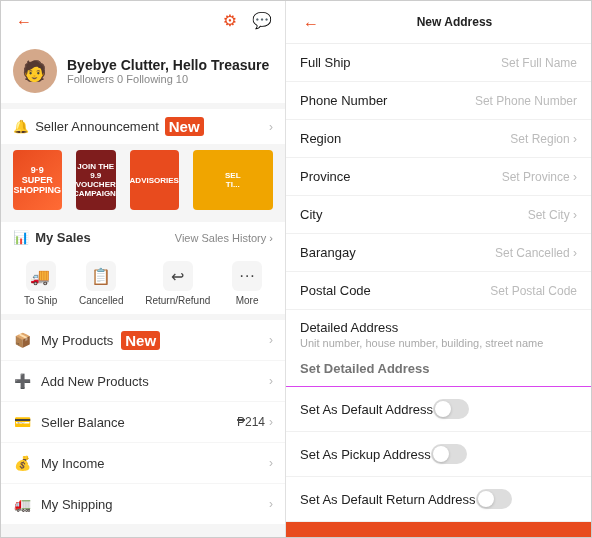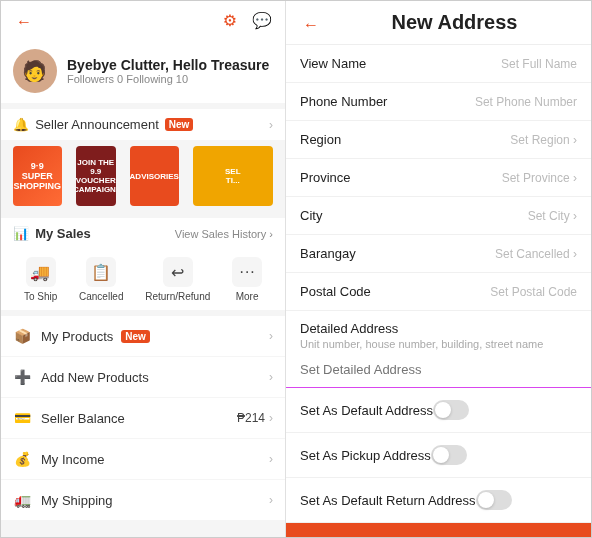--- a/index.html
+++ b/index.html
@@ -89,21 +89,21 @@
     .announcement-left {
       display: flex;
       align-items: center;
       gap: 6px;
       font-size: 13px;
       color: #333;
     }
     .badge-new {
       background: #e84b1e;
       color: #fff;
-      font-size: 10px;
+      font-size: 15px;
       padding: 1px 4px;
       border-radius: 3px;
       font-weight: bold;
     }
     .chevron {
       color: #bbb;
       font-size: 12px;
     }
     .banner-row {
       display: flex;
@@ -248,21 +248,21 @@
       display: flex;
       align-items: center;
       padding: 10px 14px;
       border-bottom: 1px solid #eee;
       gap: 10px;
       background: #fff;
     }
     .right-title {
       flex: 1;
       text-align: center;
-      font-size: 20px;
+      font-size: 12px;
       font-weight: 600;
       color: #222;
     }
     .form-container {
       flex: 1;
       overflow-y: auto;
       padding: 0;
     }
     .form-row {
       display: flex;
@@ -302,20 +302,21 @@
       padding: 0 14px 6px;
     }
     .detailed-input {
       width: 100%;
       border: none;
       outline: none;
       font-size: 13px;
       color: #c2410c;
       padding: 6px 14px 10px;
       background: transparent;
+      font-weight: bold;
     }
     .toggle-row {
       display: flex;
       align-items: center;
       justify-content: flex-start;
       padding: 12px 14px;
       border-bottom: 1px solid #f0f0f0;
     }
     .toggle-label {
       font-size: 13px;
@@ -470,21 +471,21 @@
   <div class="right-panel">
 
     <div class="right-header">
       <div class="icon-btn" style="color:#e84b1e; font-size:16px;">←</div>
       <div class="right-title">New Address</div>
     </div>
 
     <div class="form-container">
       
       <div class="form-row">
-        <span class="form-label">View Name</span>
+        <span class="form-label">Full Ship</span>
         <span class="form-value">Set Full Name</span>
       </div>
       
       <div class="form-row">
         <span class="form-label">Phone Number</span>
         <span class="form-value">Set Phone Number</span>
       </div>
       
       <div class="form-row">
         <span class="form-label">Region</span>

